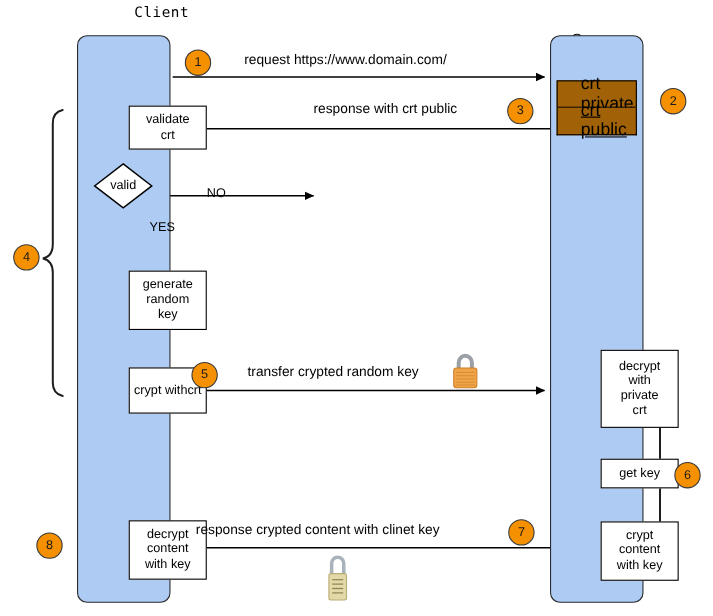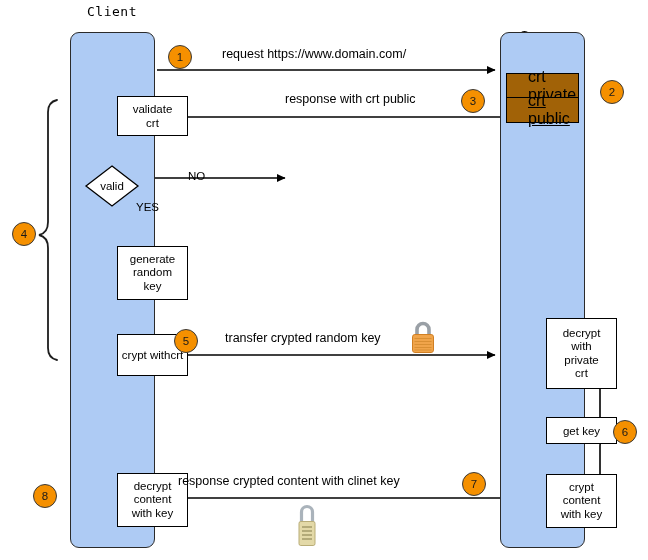--- a/index.html
+++ b/index.html
@@ -72,35 +72,35 @@
 
     <line x1="540" y1="444" x2="540" y2="472" stroke="#000" stroke-width="1.5" marker-end="url(#arrHead)"></line>
 
     <line x1="500" y1="498" x2="150" y2="498" stroke="#000" stroke-width="1.4" marker-end="url(#arrHeadL)"></line>
 
     <path d="M57,100 q-9,2 -9,12 L48,222 q0,11 -9,13 q9,2 9,13 L48,348 q0,10 9,12" fill="none" stroke="#1d1d1d" stroke-width="1.8" stroke-linecap="round"></path>
 
     <path d="M591,358 q9,2 9,12 L600,420 q0,11 9,13 q-9,2 -9,13 L600,488 q0,10 -9,12" fill="none" stroke="#1d1d1d" stroke-width="1.8" stroke-linecap="round"></path>
   </svg>
 
-  <div class="abs lane-title mono" style="left:62px;top:4px;width:100px;">Client</div>
+  <div class="abs lane-title mono" style="left:72px;top:4px;width:100px;text-align:right;">Client</div>
   <div class="abs lane-title" style="left:490px;top:4px;width:100px;margin-top:24px;">Server</div>
 
   <div class="abs lane" style="left:70px;top:32px;width:85px;height:516px;"></div>
   <div class="abs lane" style="left:500px;top:32px;width:85px;height:516px;"></div>
 
   <div class="abs kbox" style="left:506px;top:73px;width:73px;height:25px;">crt private</div>
   <div class="abs kbox bottom" style="left:506px;top:98px;width:73px;height:25px;">crt public</div>
 
   <div class="abs pbox" style="left:77px;top:96px;width:71px;height:40px;flex-direction:column;">
     <span>validate</span>
     <span>crt</span>
   </div>
 
-  <div class="abs" style="left:85px;top:165px;width:54px;height:42px;">
+  <div class="abs" style="left:85px;top:148px;width:54px;height:42px;">
     <svg width="54" height="42">
       <polygon points="27,1 53,21 27,41 1,21" fill="#ffffff" stroke="#000" stroke-width="1.3"></polygon>
     </svg>
     <div class="dlabel">valid</div>
   </div>
 
   <div class="abs small" style="left:96px;top:201px;margin-left:40px;">YES</div>
   <div class="abs small" style="left:188px;top:170px;">NO</div>
 
   <div class="abs pbox tight" style="left:77px;top:246px;width:71px;height:54px;flex-direction:column;">

